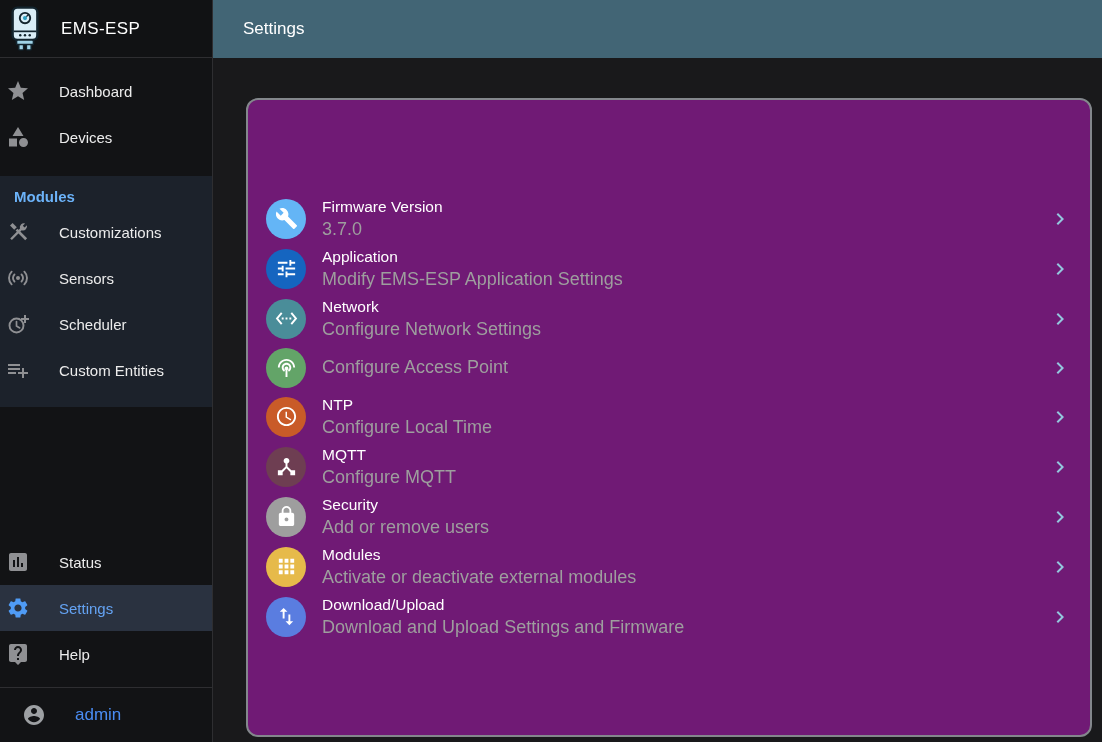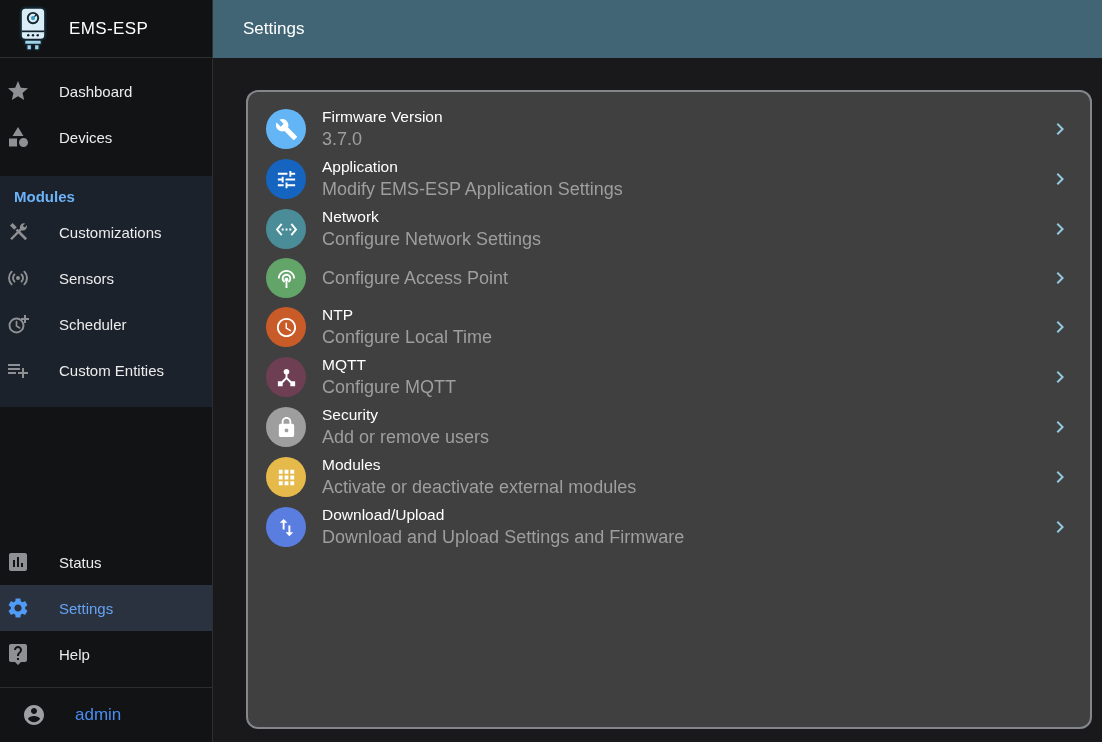--- a/index.html
+++ b/index.html
@@ -13,21 +13,21 @@
   
   .sidebar {
     width:213px; flex:0 0 213px; height:742px;
     background:#121315;
     border-right:1px solid #2e2e31;
     display:flex; flex-direction:column;
   }
   .sb-header {
     height:58px; flex:0 0 58px;
     display:flex; align-items:center;
-    padding:0 14px; gap:17px;
+    padding:0 6px; gap:17px;
     border-bottom:1px solid #2e2e31;
     background:#111214;
   }
   .sb-title { font-size:17px; font-weight:500; letter-spacing:.4px; color:#fff; }
   .nav-item {
     height:46px; display:flex; align-items:center;
     padding-left:6px; gap:29px;
     font-size:15px; color:#ececec; cursor:pointer;
   }
   .nav-item .ic { width:24px; height:24px; flex:0 0 24px; color:#8f9093; display:flex; align-items:center; justify-content:center; }
@@ -47,23 +47,23 @@
     background:#426575;
     display:flex; align-items:center;
     padding:0 30px;
     font-size:17px; font-weight:500; color:#fff;
   }
   .main { flex:1; background:#19191b; padding:32px 10px 13px 33px; }
   .card {
     height:100%;
     border:2px solid #83878c;
     border-radius:12px;
-    background:#404040;
+    background:#701a75;
     padding:12px 16px;
-    display:flex; flex-direction:column; justify-content:flex-start;
+    display:flex; flex-direction:column; justify-content:center;margin-top:8px;
   }
   .srow { display:flex; align-items:center; gap:16px; padding:4px 2px; cursor:pointer; }
   .avatar {
     width:40px; height:40px; flex:0 0 40px; border-radius:50%;
     display:flex; align-items:center; justify-content:center; color:#fff;
   }
   .avatar svg { width:23px; height:23px; }
   .srow-text { flex:1; display:flex; flex-direction:column; gap:3px; }
   .srow-title { font-size:15.5px; font-weight:500; color:#ffffff; }
   .srow-sub { font-size:18px; color:#9e9e9e; }

